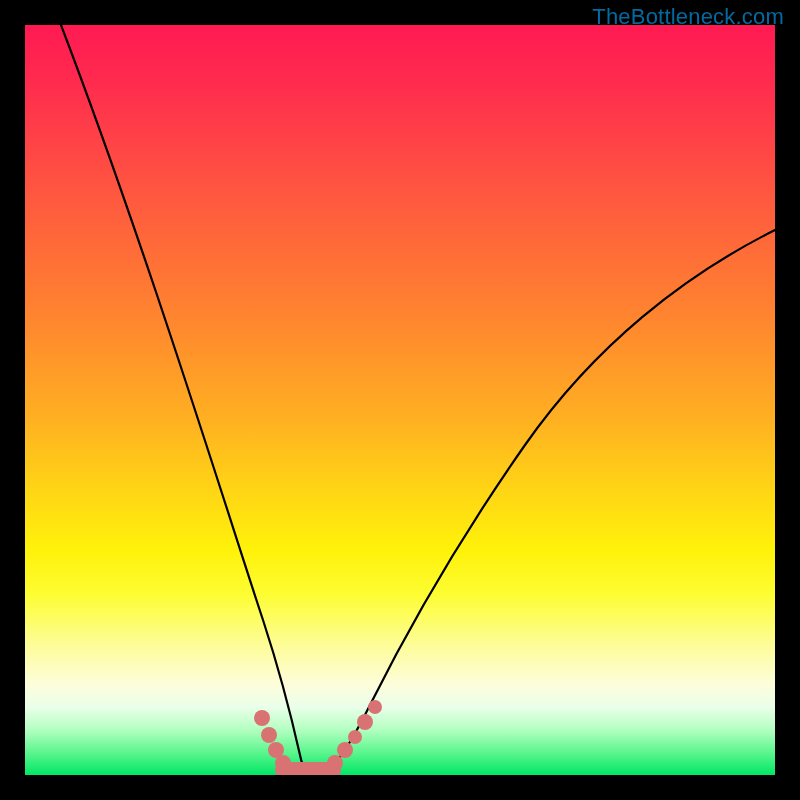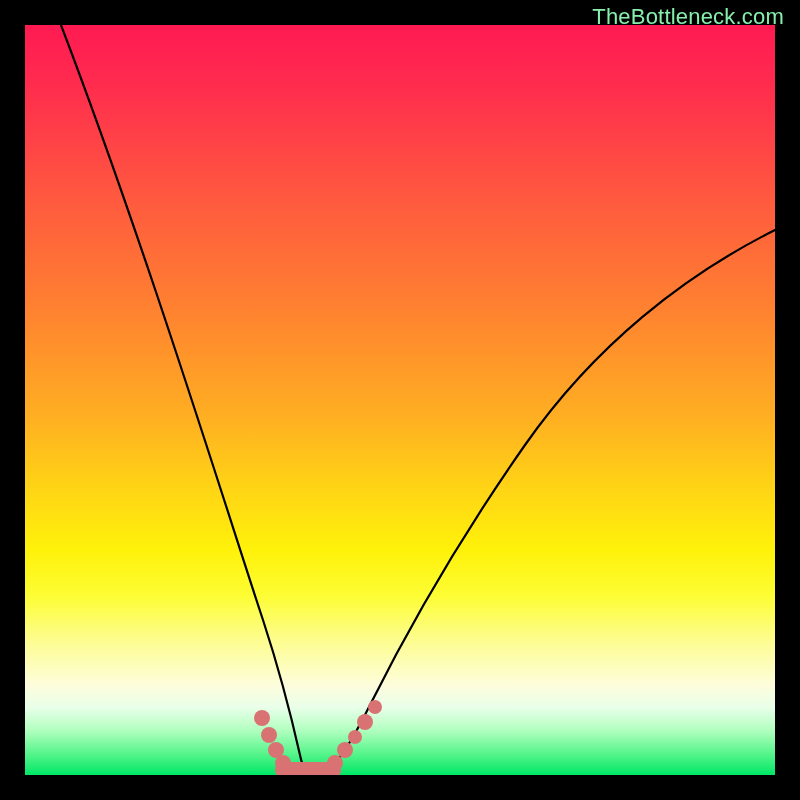--- a/index.html
+++ b/index.html
@@ -31,21 +31,21 @@
       #e9ffe9 91%,
       #b2ffc0 94%,
       #5cf58e 97%,
       #00e765 100%
     );
   }
   .watermark {
     position: absolute;
     top: 4px;
     right: 16px;
-    color: #86efac;
+    color: #0369a1;
     font-size: 22px;
     font-weight: 400;
     letter-spacing: 0.2px;
     font-family: Arial, Helvetica, sans-serif;
     margin-left: 48px;
   }
   svg.curves {
     position: absolute;
     left: 0;
     top: 0;

